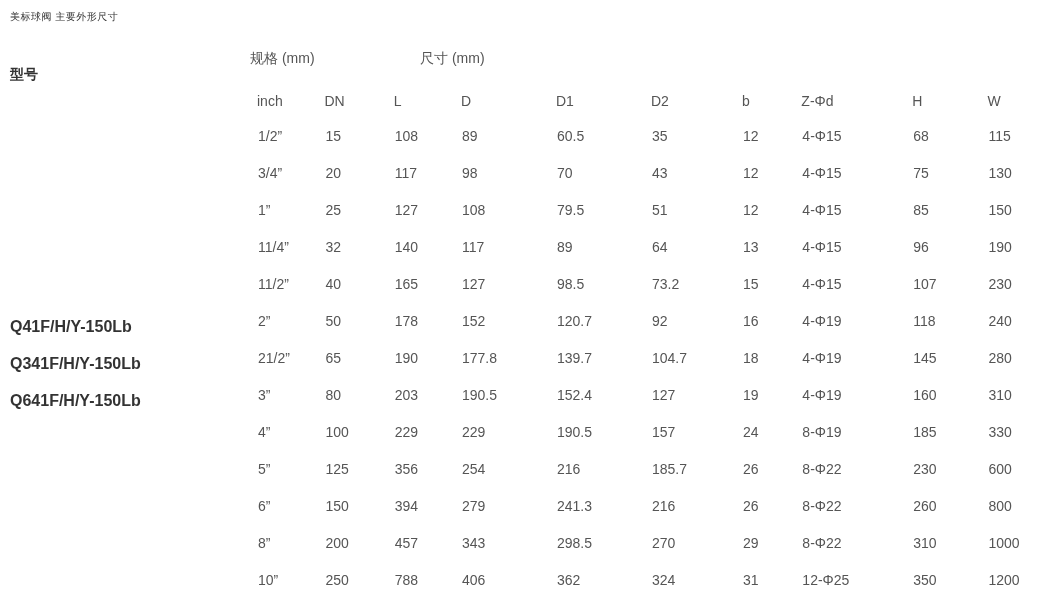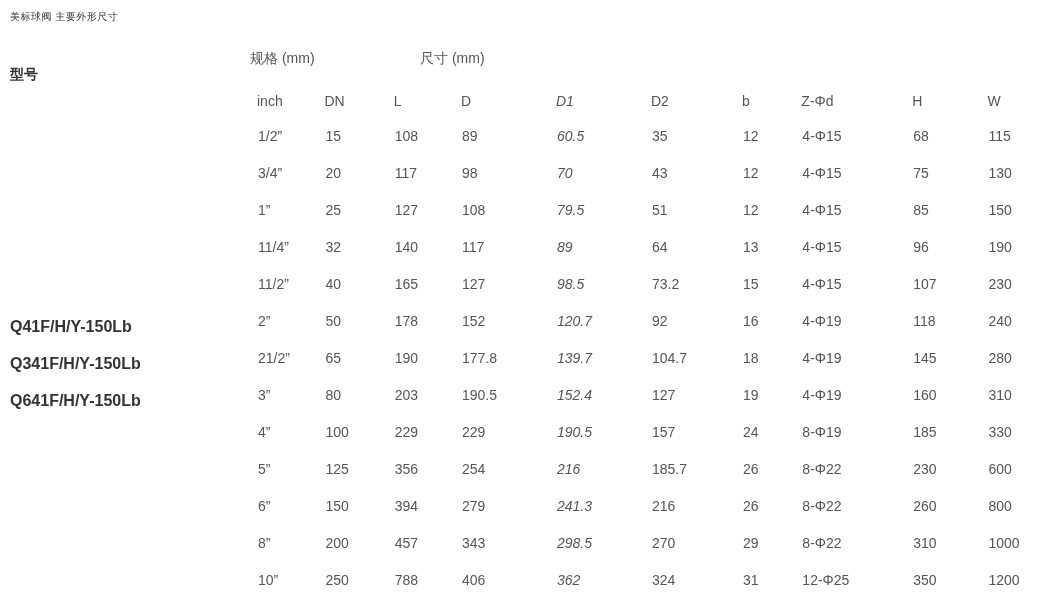--- a/index.html
+++ b/index.html
@@ -64,21 +64,21 @@
     height: 35px;
     vertical-align: middle;
     color: #555555;
     white-space: nowrap;
   }
   
   .c0 { width: 66px; }
   .c1 { width: 68px; }
   .c2 { width: 66px; }
   .c3 { width: 94px; }
-  .c4 { width: 94px; font-style: italic; }
+  .c4 { width: 94px; }
   .c5 { width: 90px; }
   .c6 { width: 58px; }
   .c7 { width: 110px; }
   .c8 { width: 74px; }
   .c9 { width: 60px; }
   .model-names {
     position: absolute;
     left: 10px;
     top: 308px;
     font-size: 16px;

